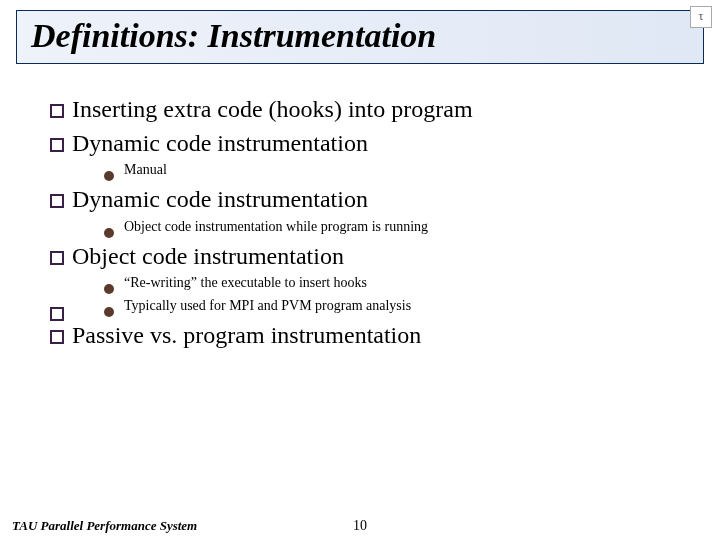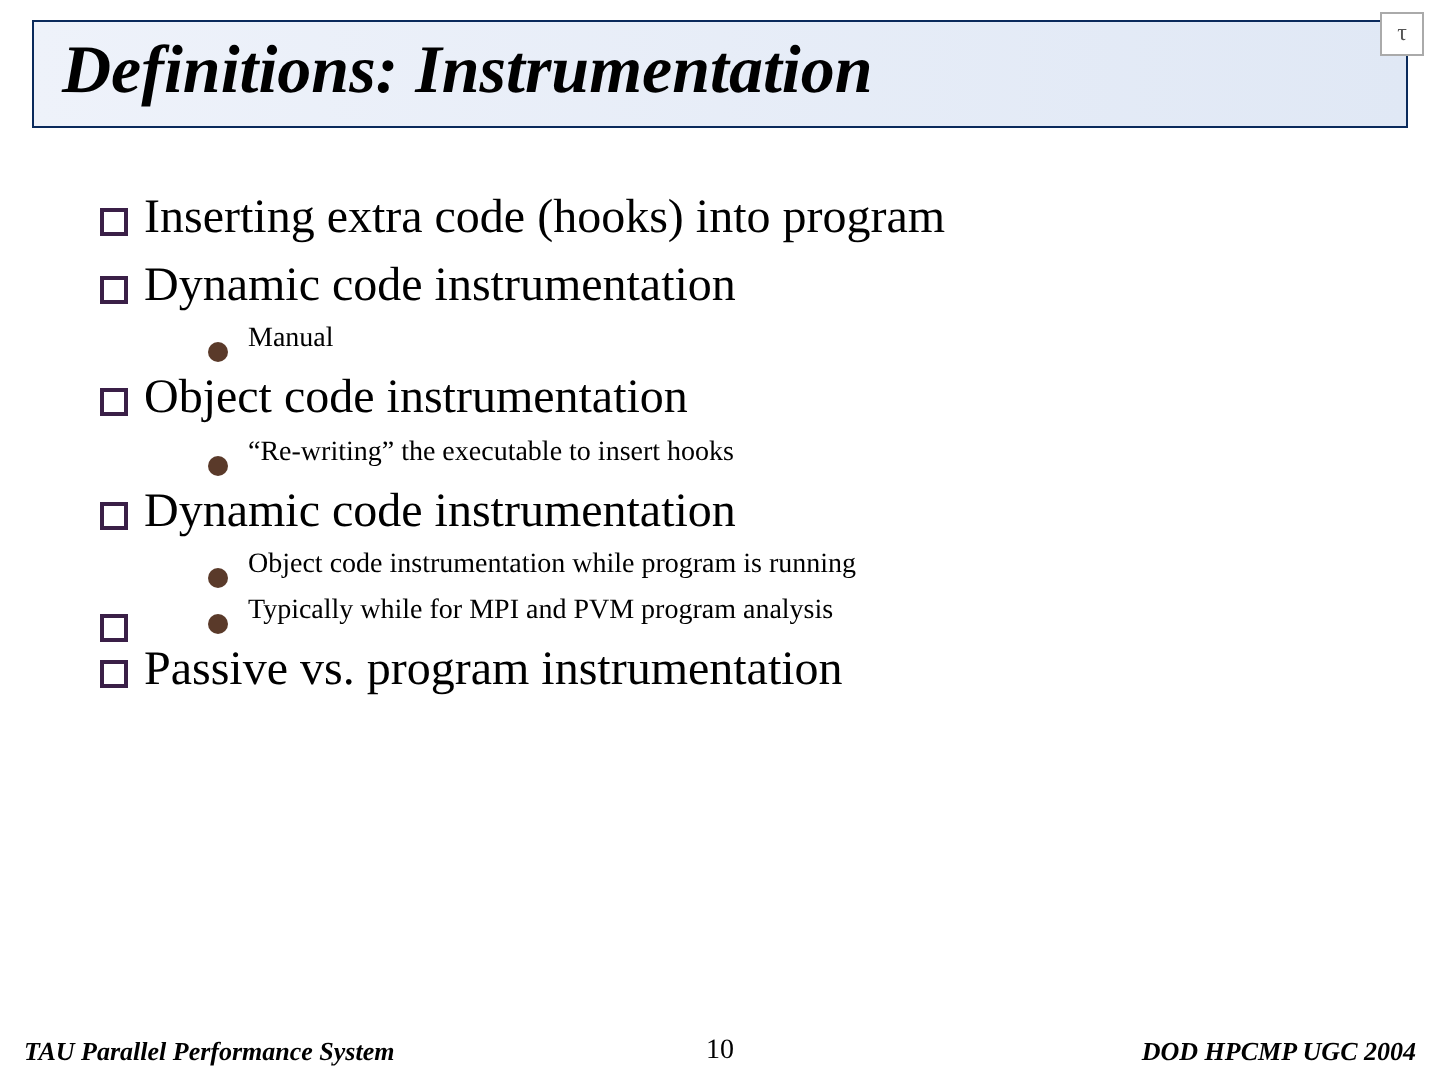--- a/index.html
+++ b/index.html
@@ -119,37 +119,36 @@
 <div class="content">
   <ul class="top">
     <li>Inserting extra code (hooks) into program</li>
     <li>
       <span>Dynamic code instrumentation</span>
       <ul class="sub">
         <li>Manual</li>
       </ul>
     </li>
     <li>
+      <span>Dynamic code instrumentation</span>
+      <ul class="sub">
+        <li>Object code instrumentation while program is running</li>
+      </ul>
+    </li>
+    <li>
       <span>Object code instrumentation</span>
       <ul class="sub">
         <li>“Re-writing” the executable to insert hooks</li>
       </ul>
     </li>
     <li>
-      <span>Dynamic code instrumentation</span>
       <ul class="sub">
-        <li>Object code instrumentation while program is running</li>
-      </ul>
-    </li>
-    <li>
-      <ul class="sub">
-        <li>Typically while for MPI and PVM program analysis</li>
+        <li>Typically used for MPI and PVM program analysis</li>
       </ul>
     </li>
     <li>Passive vs. program instrumentation</li>
   </ul>
 </div>
 
 <div class="footer">
   <span>TAU Parallel Performance System</span>
   <span class="center">10</span>
-  <span>DOD HPCMP UGC 2004</span>
 </div>
 
 </body></html>

